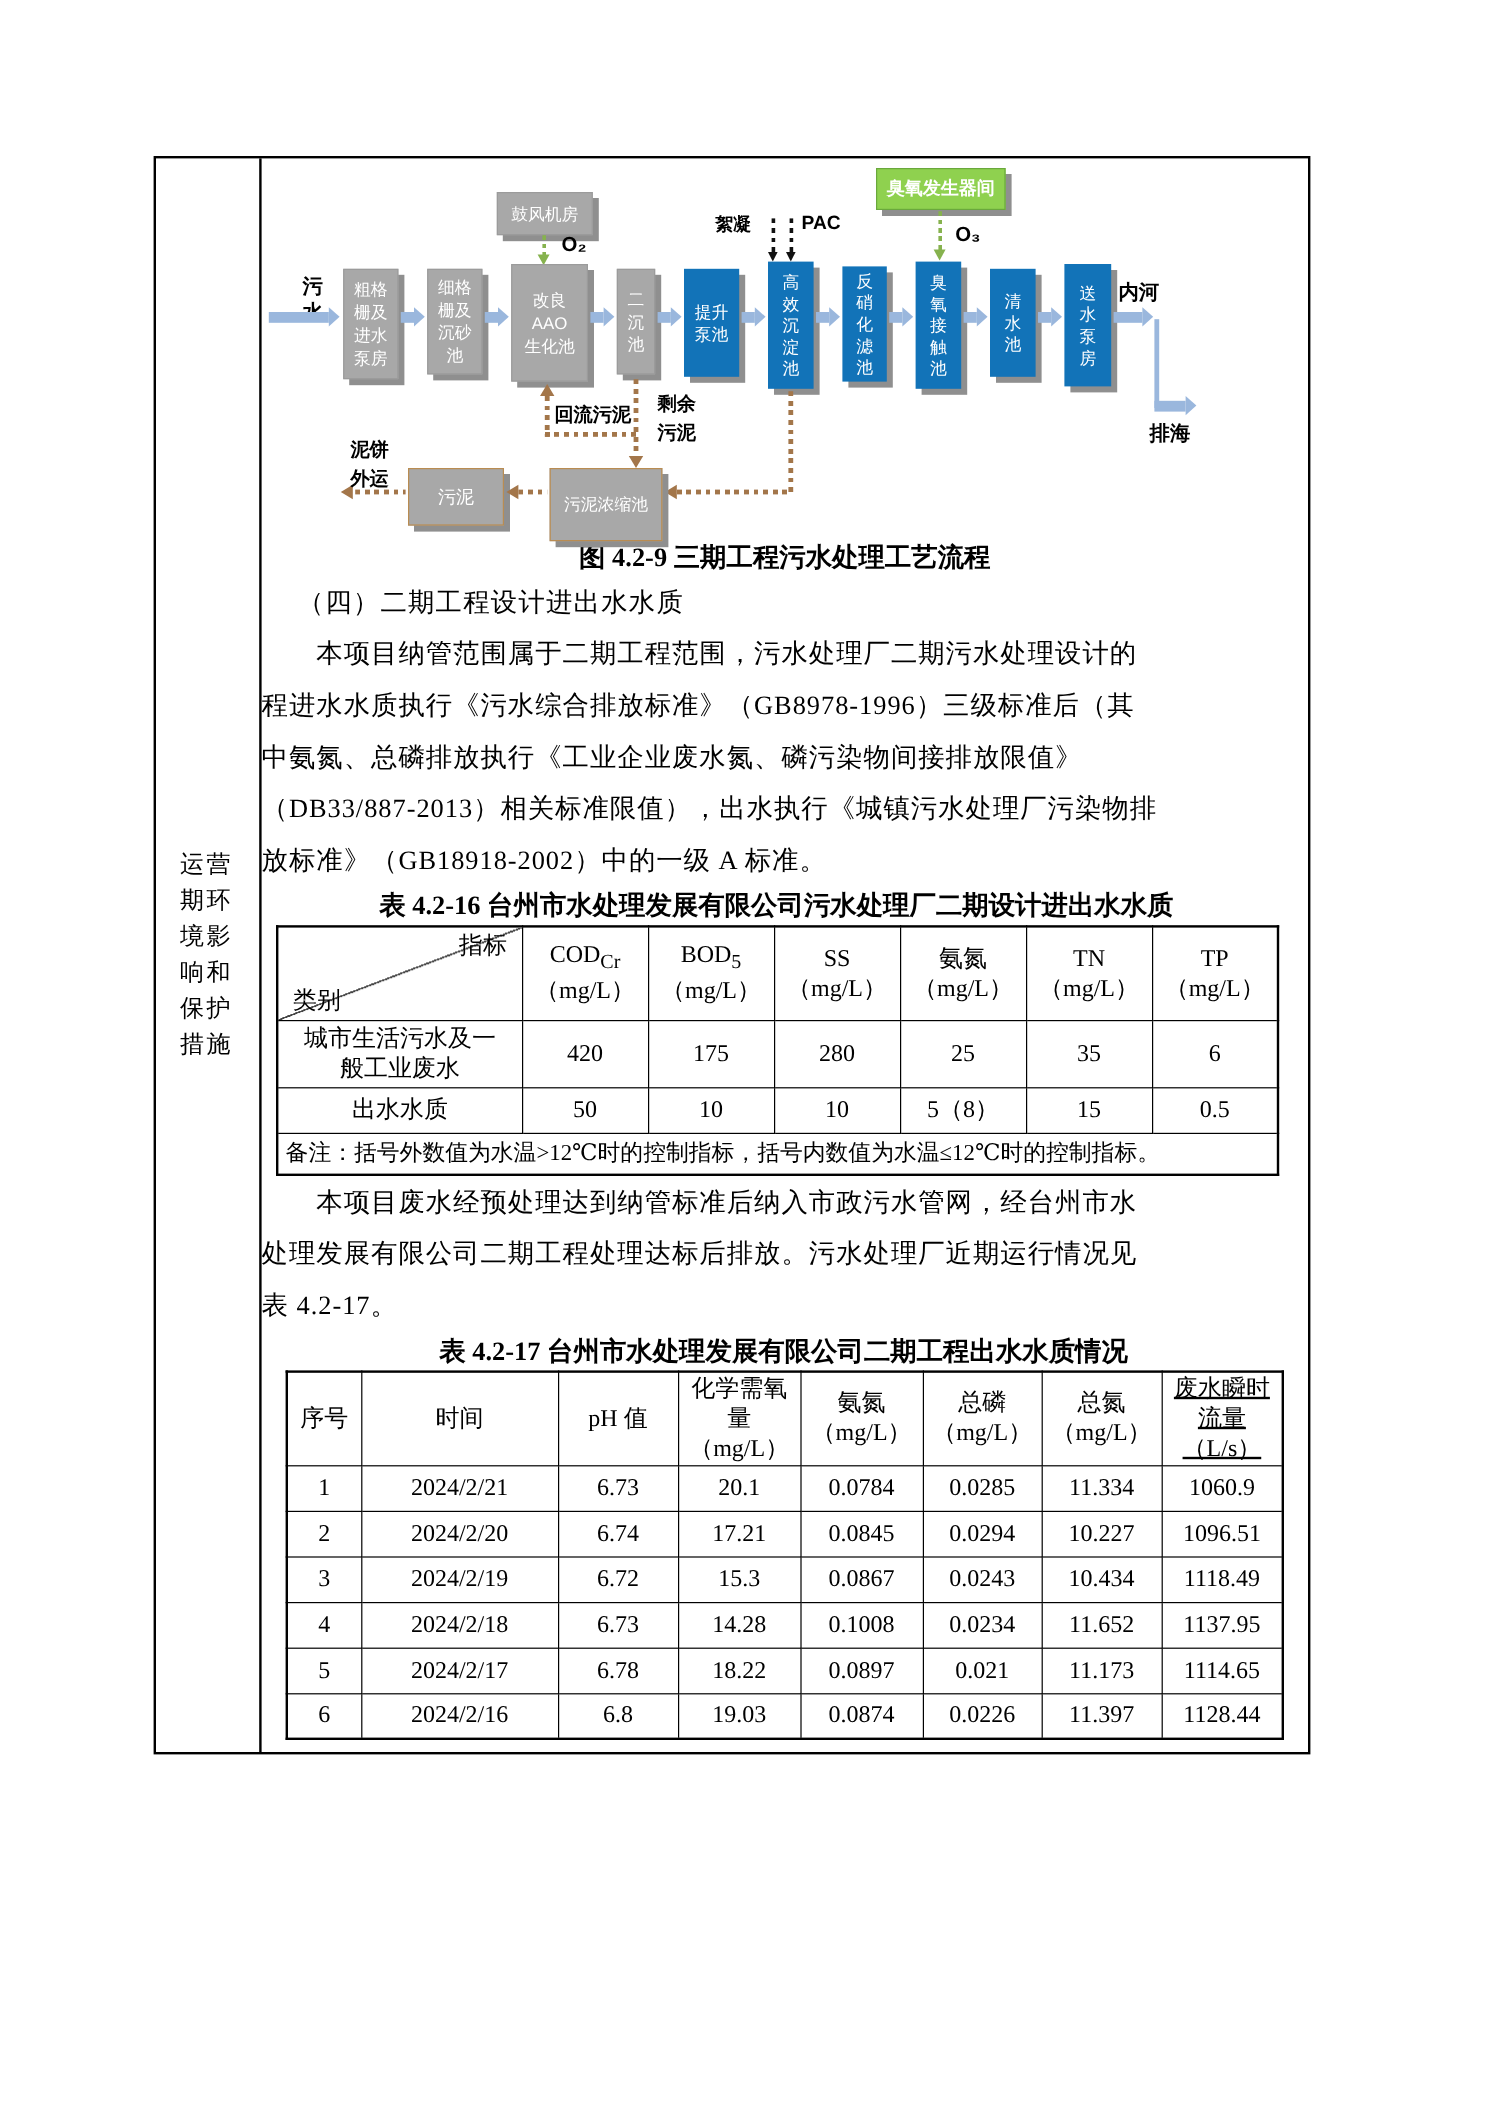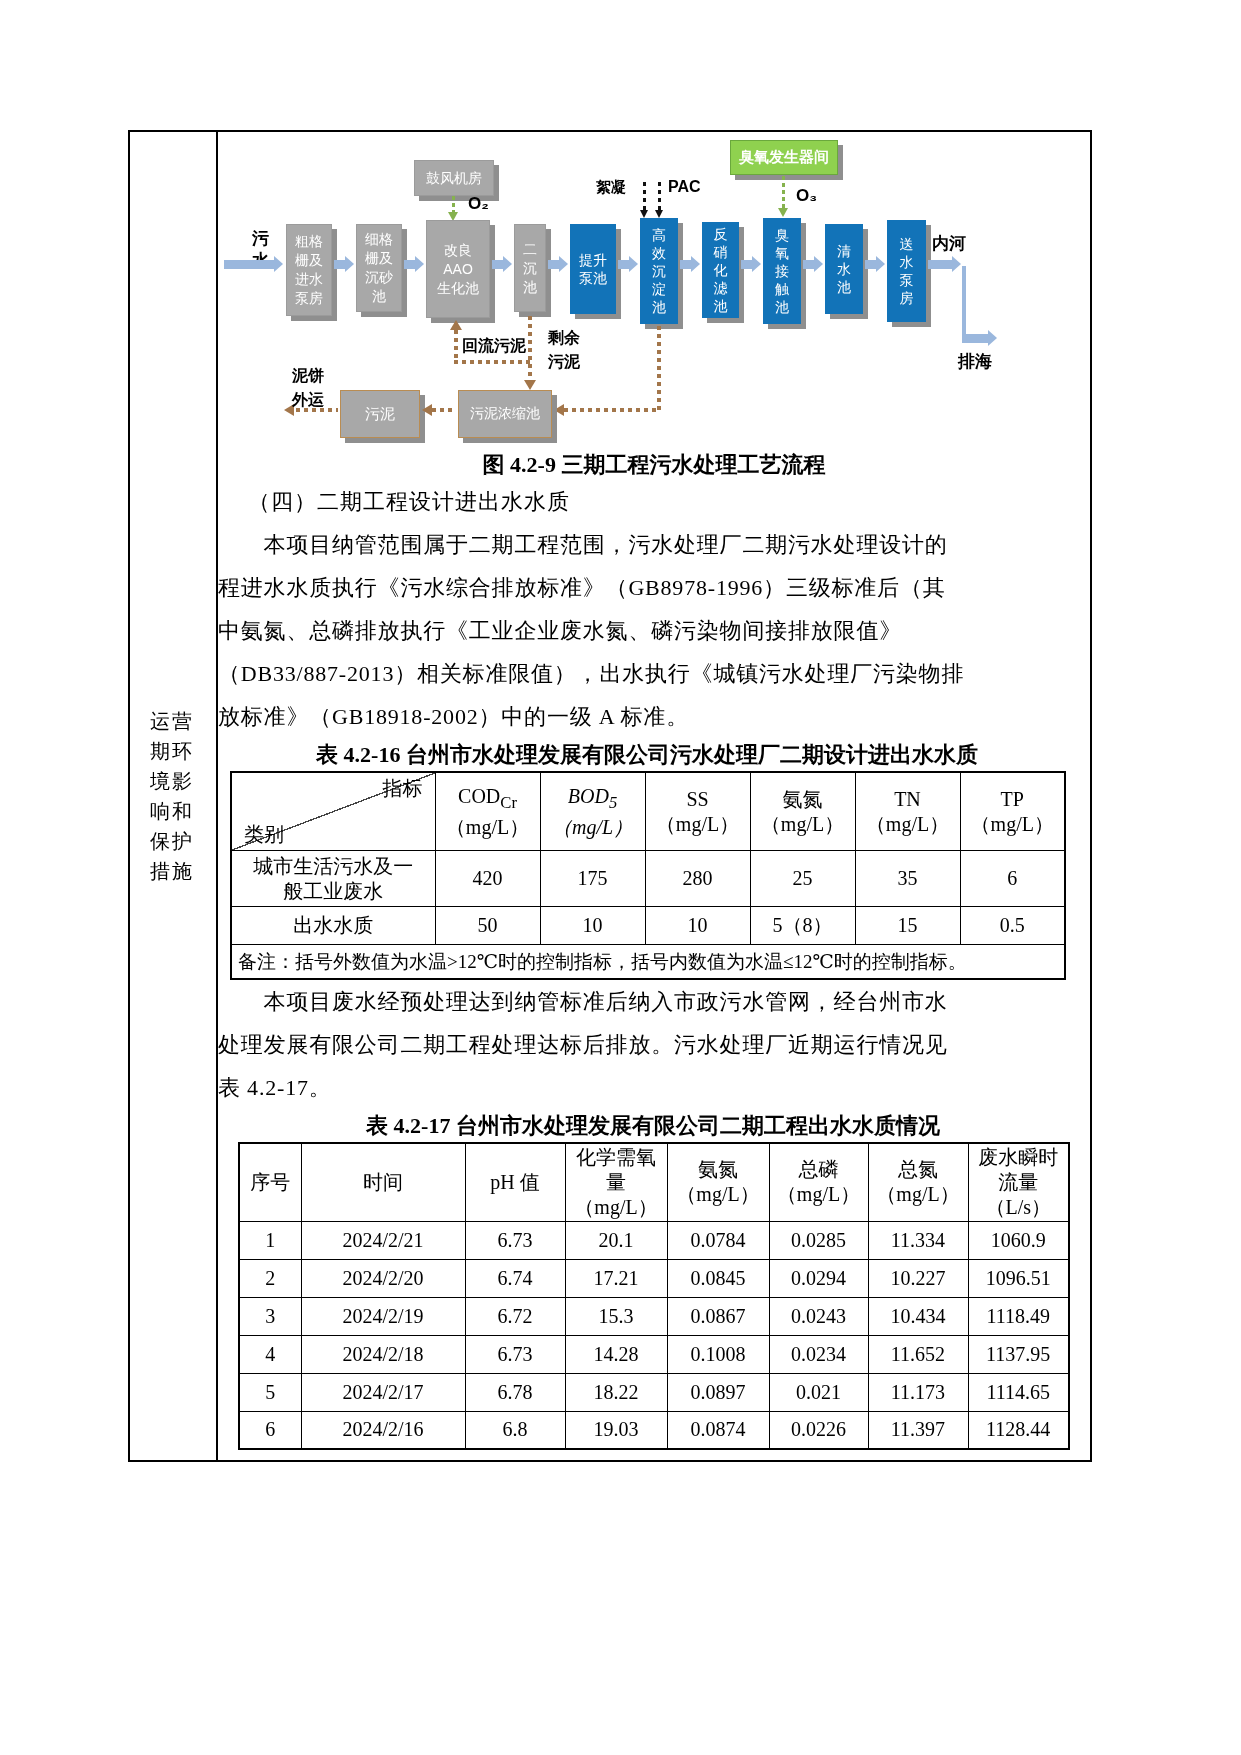--- a/index.html
+++ b/index.html
@@ -158,21 +158,21 @@
         <div class="bdash-v" style="left:310px; top:184px; height:66px;"></div>
         <div class="tri tri-d" style="left:306px; top:248px;"></div>
         <div class="dlabel" style="left:244px; top:204px; font-size:16px;">回流污泥</div>
         <div class="dlabel" style="left:330px; top:194px; font-size:16px; line-height:24px;">剩余
 污泥</div>
 
         <div class="bdash-v" style="left:439px; top:194px; height:86px;"></div>
         <div class="tri tri-l" style="left:336px; top:272px;"></div>
         <div class="bdash-h" style="left:346px; top:276px; width:96px;"></div>
 
-        <div class="dbox gray2" style="left:240px; top:258px; width:94px; height:48px;">污泥浓缩池</div>
+        <div class="dbox gray2" style="left:240px; top:258px; width:94px; height:61px;">污泥浓缩池</div>
         <div class="dbox gray2" style="left:122px; top:258px; width:80px; height:48px; font-size:15px;">污泥</div>
         <div class="tri tri-l" style="left:204px; top:272px;"></div>
         <div class="bdash-h" style="left:214px; top:276px; width:24px;"></div>
         <div class="tri tri-l" style="left:66px; top:272px;"></div>
         <div class="bdash-h" style="left:78px; top:276px; width:42px;"></div>
         <div class="dlabel" style="left:74px; top:232px; font-size:16px; line-height:24px;">泥饼
 外运</div>
       </div>
 
       <div class="caption">图 4.2-9 三期工程污水处理工艺流程</div>
@@ -188,21 +188,21 @@
 
       <div class="ttitle">表 4.2-16 台州市水处理发展有限公司污水处理厂二期设计进出水水质</div>
       <table class="t16 outer">
         <tbody>
             <tr>
           <td class="diagcell" style="width:204px;padding-left:24px;">
             <span class="diag-top">指标</span>
             <span class="diag-bot">类别</span>
           </td>
           <td style="width:105px;"><span>COD</span><sub>Cr</sub><br><span>（mg/L）</span></td>
-          <td style="width:105px;font-style:italic;"><span>BOD</span><sub>5</sub><br><span>（mg/L）</span></td>
+          <td style="width:105px;"><span>BOD</span><sub>5</sub><br><span>（mg/L）</span></td>
           <td style="width:105px;"><span>SS</span><br><span>（mg/L）</span></td>
           <td style="width:105px;"><span>氨氮</span><br><span>（mg/L）</span></td>
           <td style="width:105px;"><span>TN</span><br><span>（mg/L）</span></td>
           <td style="width:105px;"><span>TP</span><br><span>（mg/L）</span></td>
         </tr>
         <tr class="r1">
           <td>城市生活污水及一
 般工业废水</td>
           <td>420</td>
           <td>175</td>
@@ -240,21 +240,21 @@
           <td style="width:164px;">时间</td>
           <td style="width:100px;">pH 值</td>
           <td style="width:102px;">化学需氧
 量（mg/L）</td>
           <td style="width:102px;">氨氮
 （mg/L）</td>
           <td style="width:99px;">总磷
 （mg/L）</td>
           <td style="width:100px;">总氮
 （mg/L）</td>
-          <td style="width:101px;">废水瞬时
+          <td style="width:101px;text-decoration:underline;">废水瞬时
 流量（L/s）</td>
         </tr>
         <tr class="drow">
           <td>1</td>
           <td>2024/2/21</td>
           <td>6.73</td>
           <td>20.1</td>
           <td>0.0784</td>
           <td>0.0285</td>
           <td>11.334</td>

